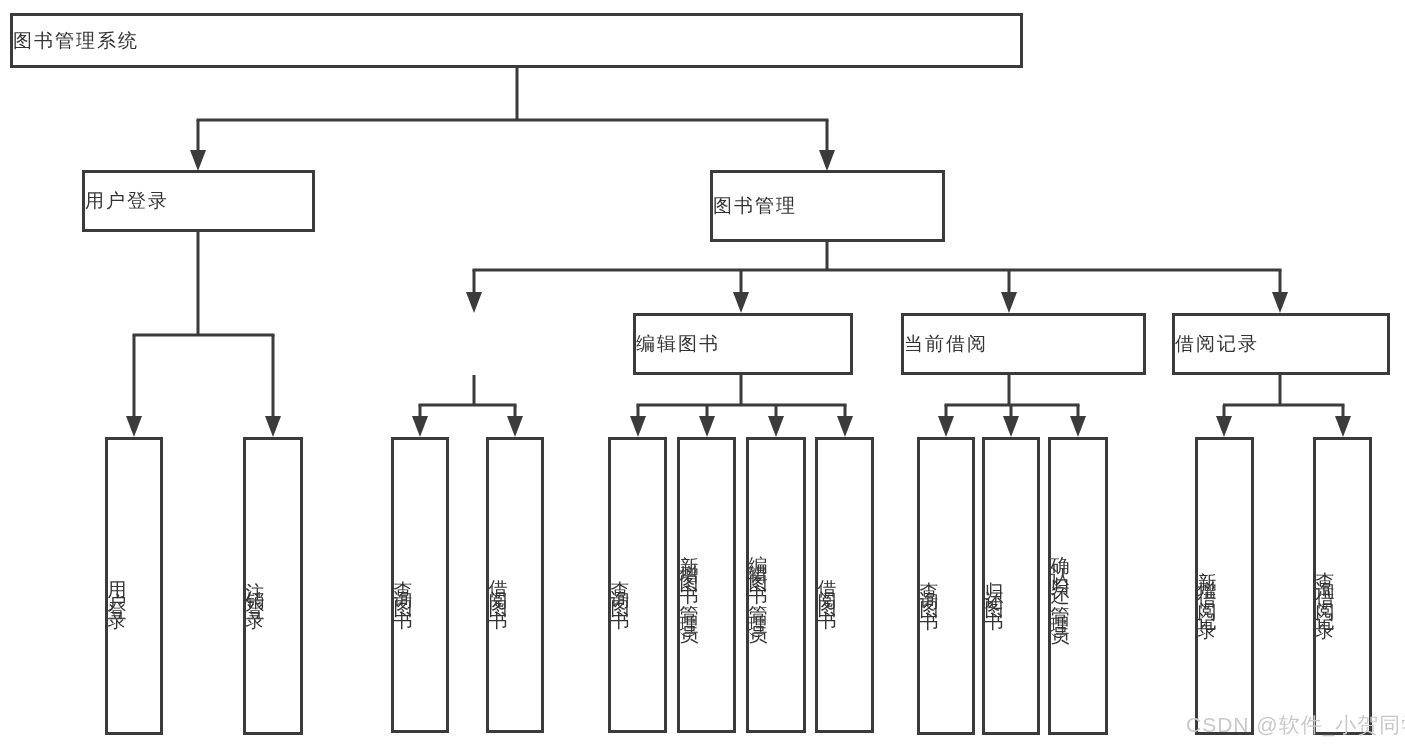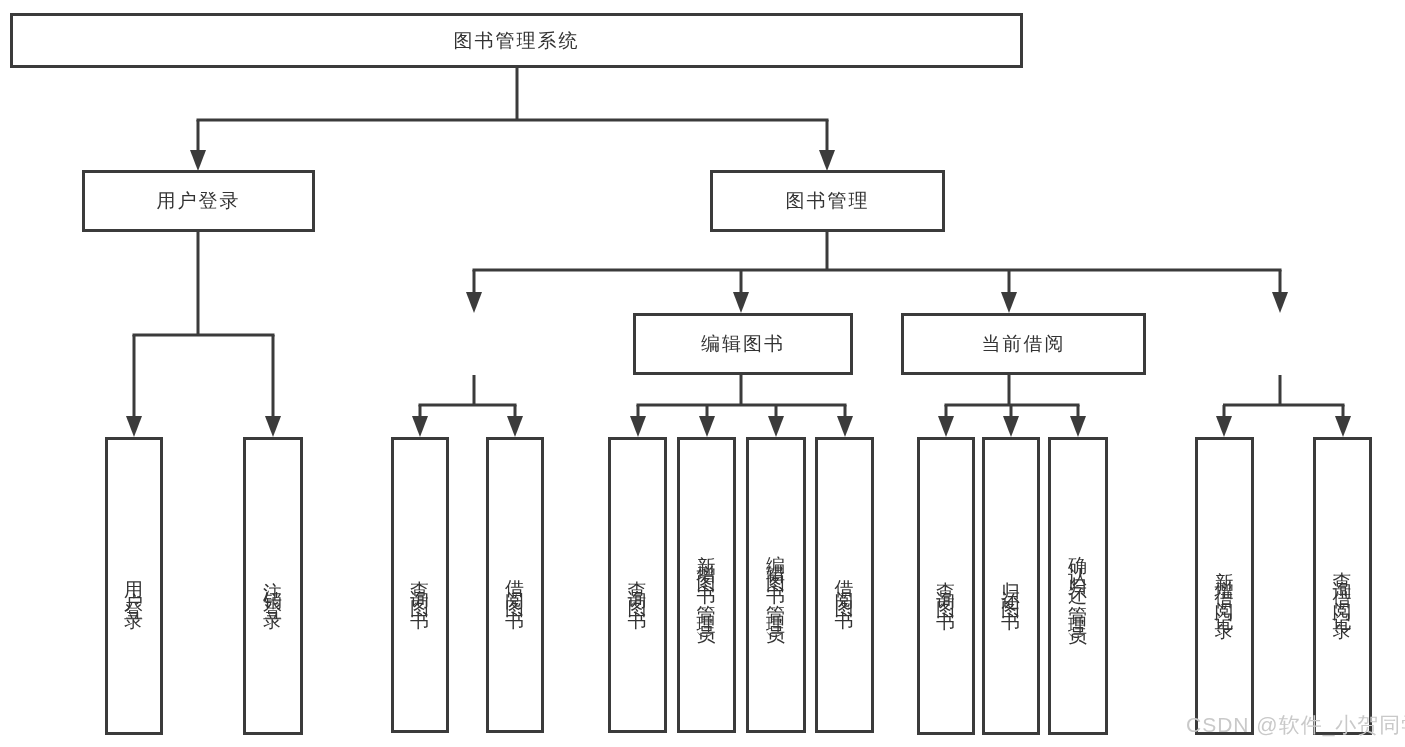--- a/index.html
+++ b/index.html
@@ -23,21 +23,20 @@
     height: 747px;
     z-index: 1;
   }
   .node {
     position: absolute;
     box-sizing: border-box;
     border: 3px solid #3b3b3b;
     background: #ffffff;
     display: flex;
     align-items: center;
-    justify-content: center;
     z-index: 2;
   }
   .node .lbl {
     color: #333333;
     font-size: 19px;
     letter-spacing: 2px;
     white-space: nowrap;
   }
   .node.v .lbl {
     writing-mode: vertical-rl;
@@ -140,30 +139,33 @@
     </g>
   </svg>
 
   <div class="node" style="left:10px;top:13px;width:1013px;height:55px">
     <span class="lbl">图书管理系统</span>
   </div>
 
   <div class="node" style="left:82px;top:170px;width:233px;height:62px">
     <span class="lbl">用户登录</span>
   </div>
-  <div class="node" style="left:710px;top:170px;width:235px;height:62px">
+  <div class="node" style="left:710px;top:170px;width:235px;height:72px">
     <span class="lbl">图书管理</span>
   </div>
 
   <div class="node" style="left:633px;top:313px;width:220px;height:62px">
     <span class="lbl">编辑图书</span>
   </div>
   <div class="node" style="left:901px;top:313px;width:245px;height:62px">
     <span class="lbl">当前借阅</span>
   </div>
+  <div class="node" style="left:1172px;top:313px;width:218px;height:62px">
+    <span class="lbl">借阅记录</span>
+  </div>
 
   <div class="node v" style="left:105px;top:437px;width:58px;height:298px">
     <span class="lbl">用户登录</span>
   </div>
   <div class="node v" style="left:243px;top:437px;width:60px;height:298px">
     <span class="lbl">注销登录</span>
   </div>
 
   <div class="node v" style="left:391px;top:437px;width:58px;height:296px">
     <span class="lbl">查询图书</span>

